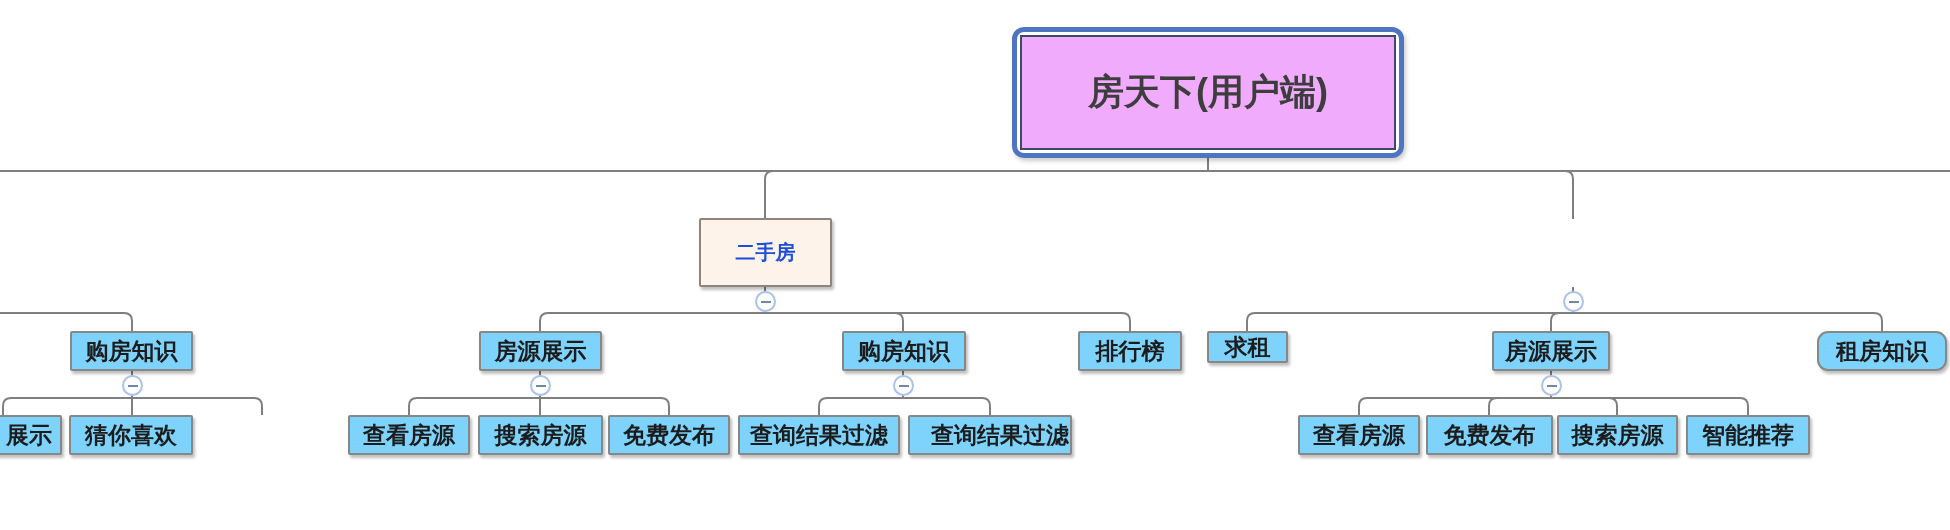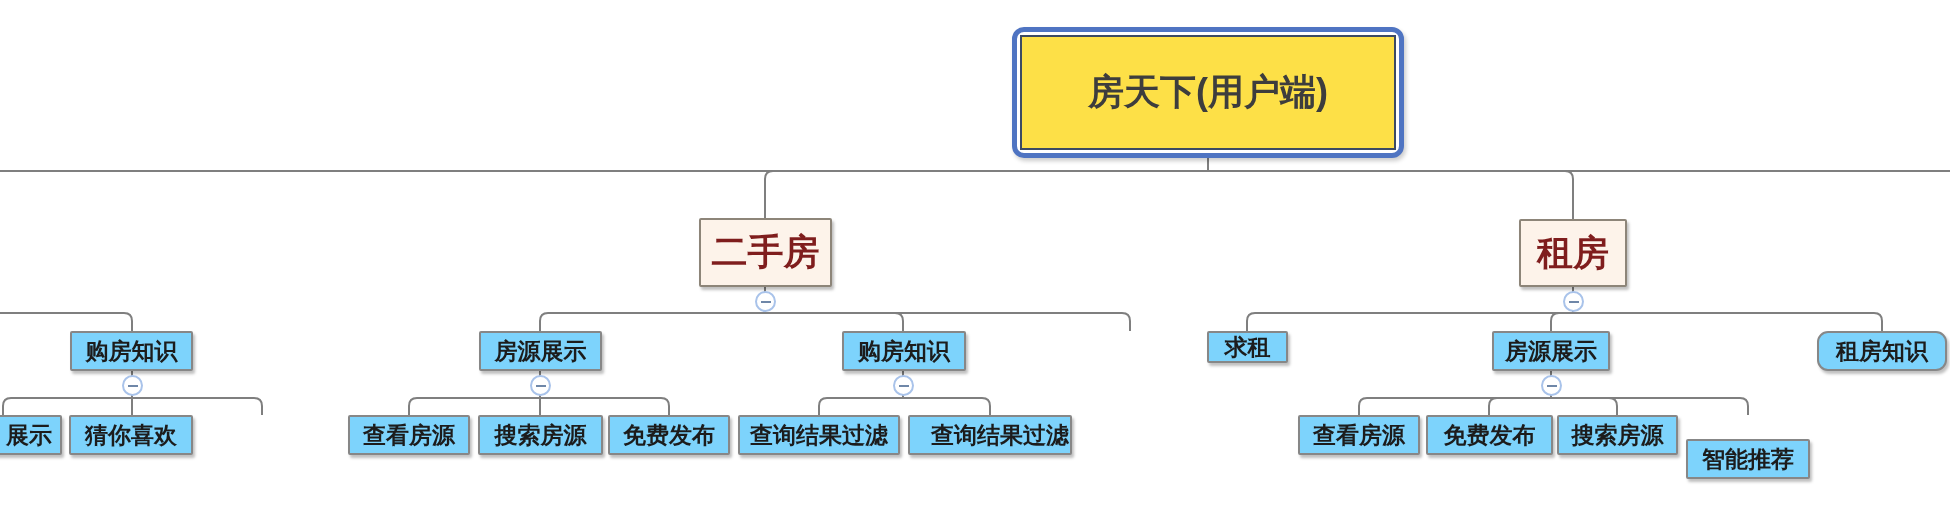--- a/index.html
+++ b/index.html
@@ -39,38 +39,38 @@
     border-radius: 2px;
     font-size: 23px;
     font-weight: 700;
     box-shadow: 2px 3px 3px rgba(0,0,0,0.25);
   }
   
   .branch {
     background: #fdf3ea;
     border: 2px solid #8d8579;
     border-radius: 2px;
-    font-size: 36px;
+    font-size: 20px;
     font-weight: 700;
-    color: #7f1d1d;
+    color: #1d4ed8;
     box-shadow: 2px 3px 3px rgba(0,0,0,0.25);
   }
   
   .root-outer {
     background: #ffffff;
     border: 5px solid #4f74c2;
     border-radius: 12px;
     padding: 3px;
     box-shadow: 2px 3px 4px rgba(0,0,0,0.2);
   }
   .root-inner {
     width: 100%;
     height: 100%;
     box-sizing: border-box;
-    background: #fde047;
+    background: #f0abfc;
     border: 2px solid #3c4a63;
     display: flex;
     align-items: center;
     justify-content: center;
     font-size: 36px;
     font-weight: 700;
     color: #3d3d3d;
   }
   .clipped {
     justify-content: flex-end;
@@ -139,43 +139,43 @@
     <path d="M1551 398 H1497 Q1489 398 1489 406 V415"></path>
     <path d="M1551 398 H1609 Q1617 398 1617 406 V415"></path>
     <path d="M1551 398 H1740 Q1748 398 1748 406 V415"></path>
   </svg>
 
   <div class="node root-outer" style="left:1012px; top:27px; width:392px; height:131px;">
     <div class="root-inner">房天下(用户端)</div>
   </div>
 
   <div class="node branch" style="left:699px; top:218px; width:133px; height:69px;">二手房</div>
-  <div class="node branch" style="left:1519px; top:219px; width:108px; height:68px;">租房</div>
 
   <div class="node topic" style="left:70px; top:331px; width:123px; height:40px;">购房知识</div>
   <div class="node topic" style="left:479px; top:331px; width:123px; height:40px;">房源展示</div>
   <div class="node topic" style="left:842px; top:331px; width:124px; height:40px;">购房知识</div>
+  <div class="node topic" style="left:1078px; top:331px; width:104px; height:40px;">排行榜</div>
   <div class="node topic" style="left:1207px; top:331px; width:81px; height:32px;">求租</div>
   <div class="node topic" style="left:1492px; top:331px; width:118px; height:40px;">房源展示</div>
   <div class="node topic" style="left:1817px; top:331px; width:130px; height:40px;border-radius:11px;">租房知识</div>
 
   <div class="node topic clipped" style="left:-62px; top:415px; width:124px; height:40px;">展示</div>
   <div class="node topic" style="left:69px; top:415px; width:124px; height:40px;">猜你喜欢</div>
 
   <div class="node topic" style="left:348px; top:415px; width:122px; height:40px;">查看房源</div>
   <div class="node topic" style="left:478px; top:415px; width:125px; height:40px;">搜索房源</div>
   <div class="node topic" style="left:608px; top:415px; width:122px; height:40px;">免费发布</div>
 
   <div class="node topic" style="left:738px; top:415px; width:162px; height:40px;">查询结果过滤</div>
   <div class="node topic" style="left:908px; top:415px; width:164px; height:40px;padding-left:20px;">查询结果过滤</div>
 
   <div class="node topic" style="left:1298px; top:415px; width:122px; height:40px;">查看房源</div>
   <div class="node topic" style="left:1426px; top:415px; width:127px; height:40px;">免费发布</div>
   <div class="node topic" style="left:1557px; top:415px; width:121px; height:40px;">搜索房源</div>
-  <div class="node topic" style="left:1686px; top:415px; width:124px; height:40px;margin-top:24px;">智能推荐</div>
+  <div class="node topic" style="left:1686px; top:415px; width:124px; height:40px;">智能推荐</div>
 
   <div class="collapse" style="left:755px; top:291px;">
     <span class="minus-bar"></span>
   </div>
   <div class="collapse" style="left:1563px; top:291px;">
     <span class="minus-bar"></span>
   </div>
   <div class="collapse" style="left:122px; top:375px;">
     <span class="minus-bar"></span>
   </div>

